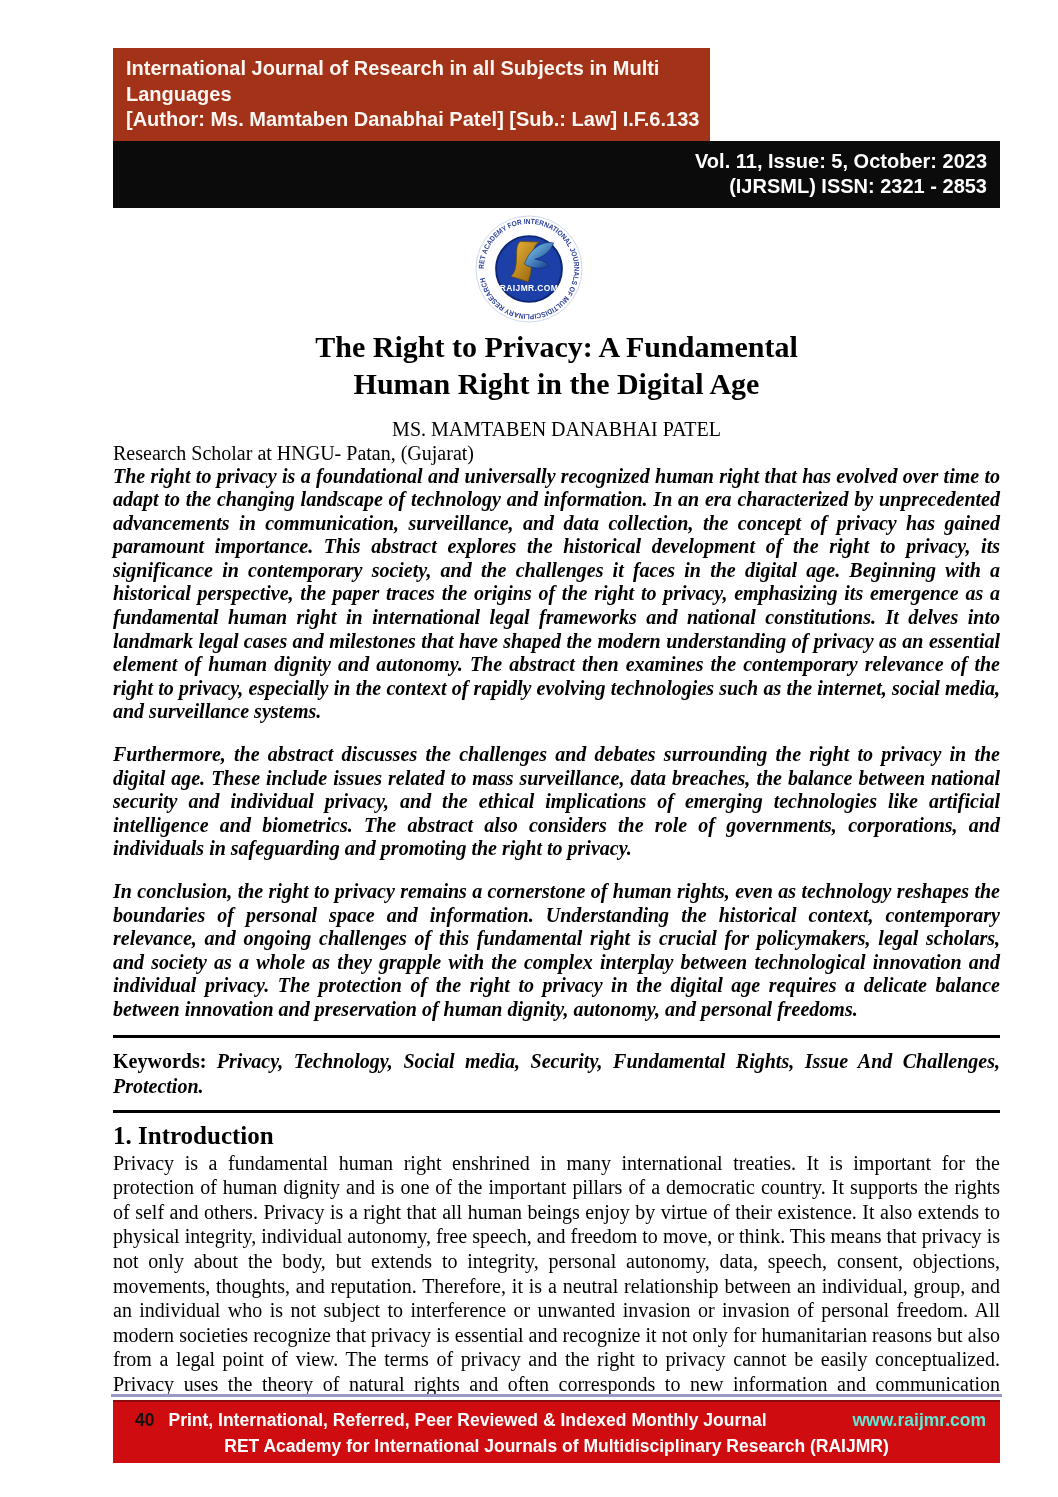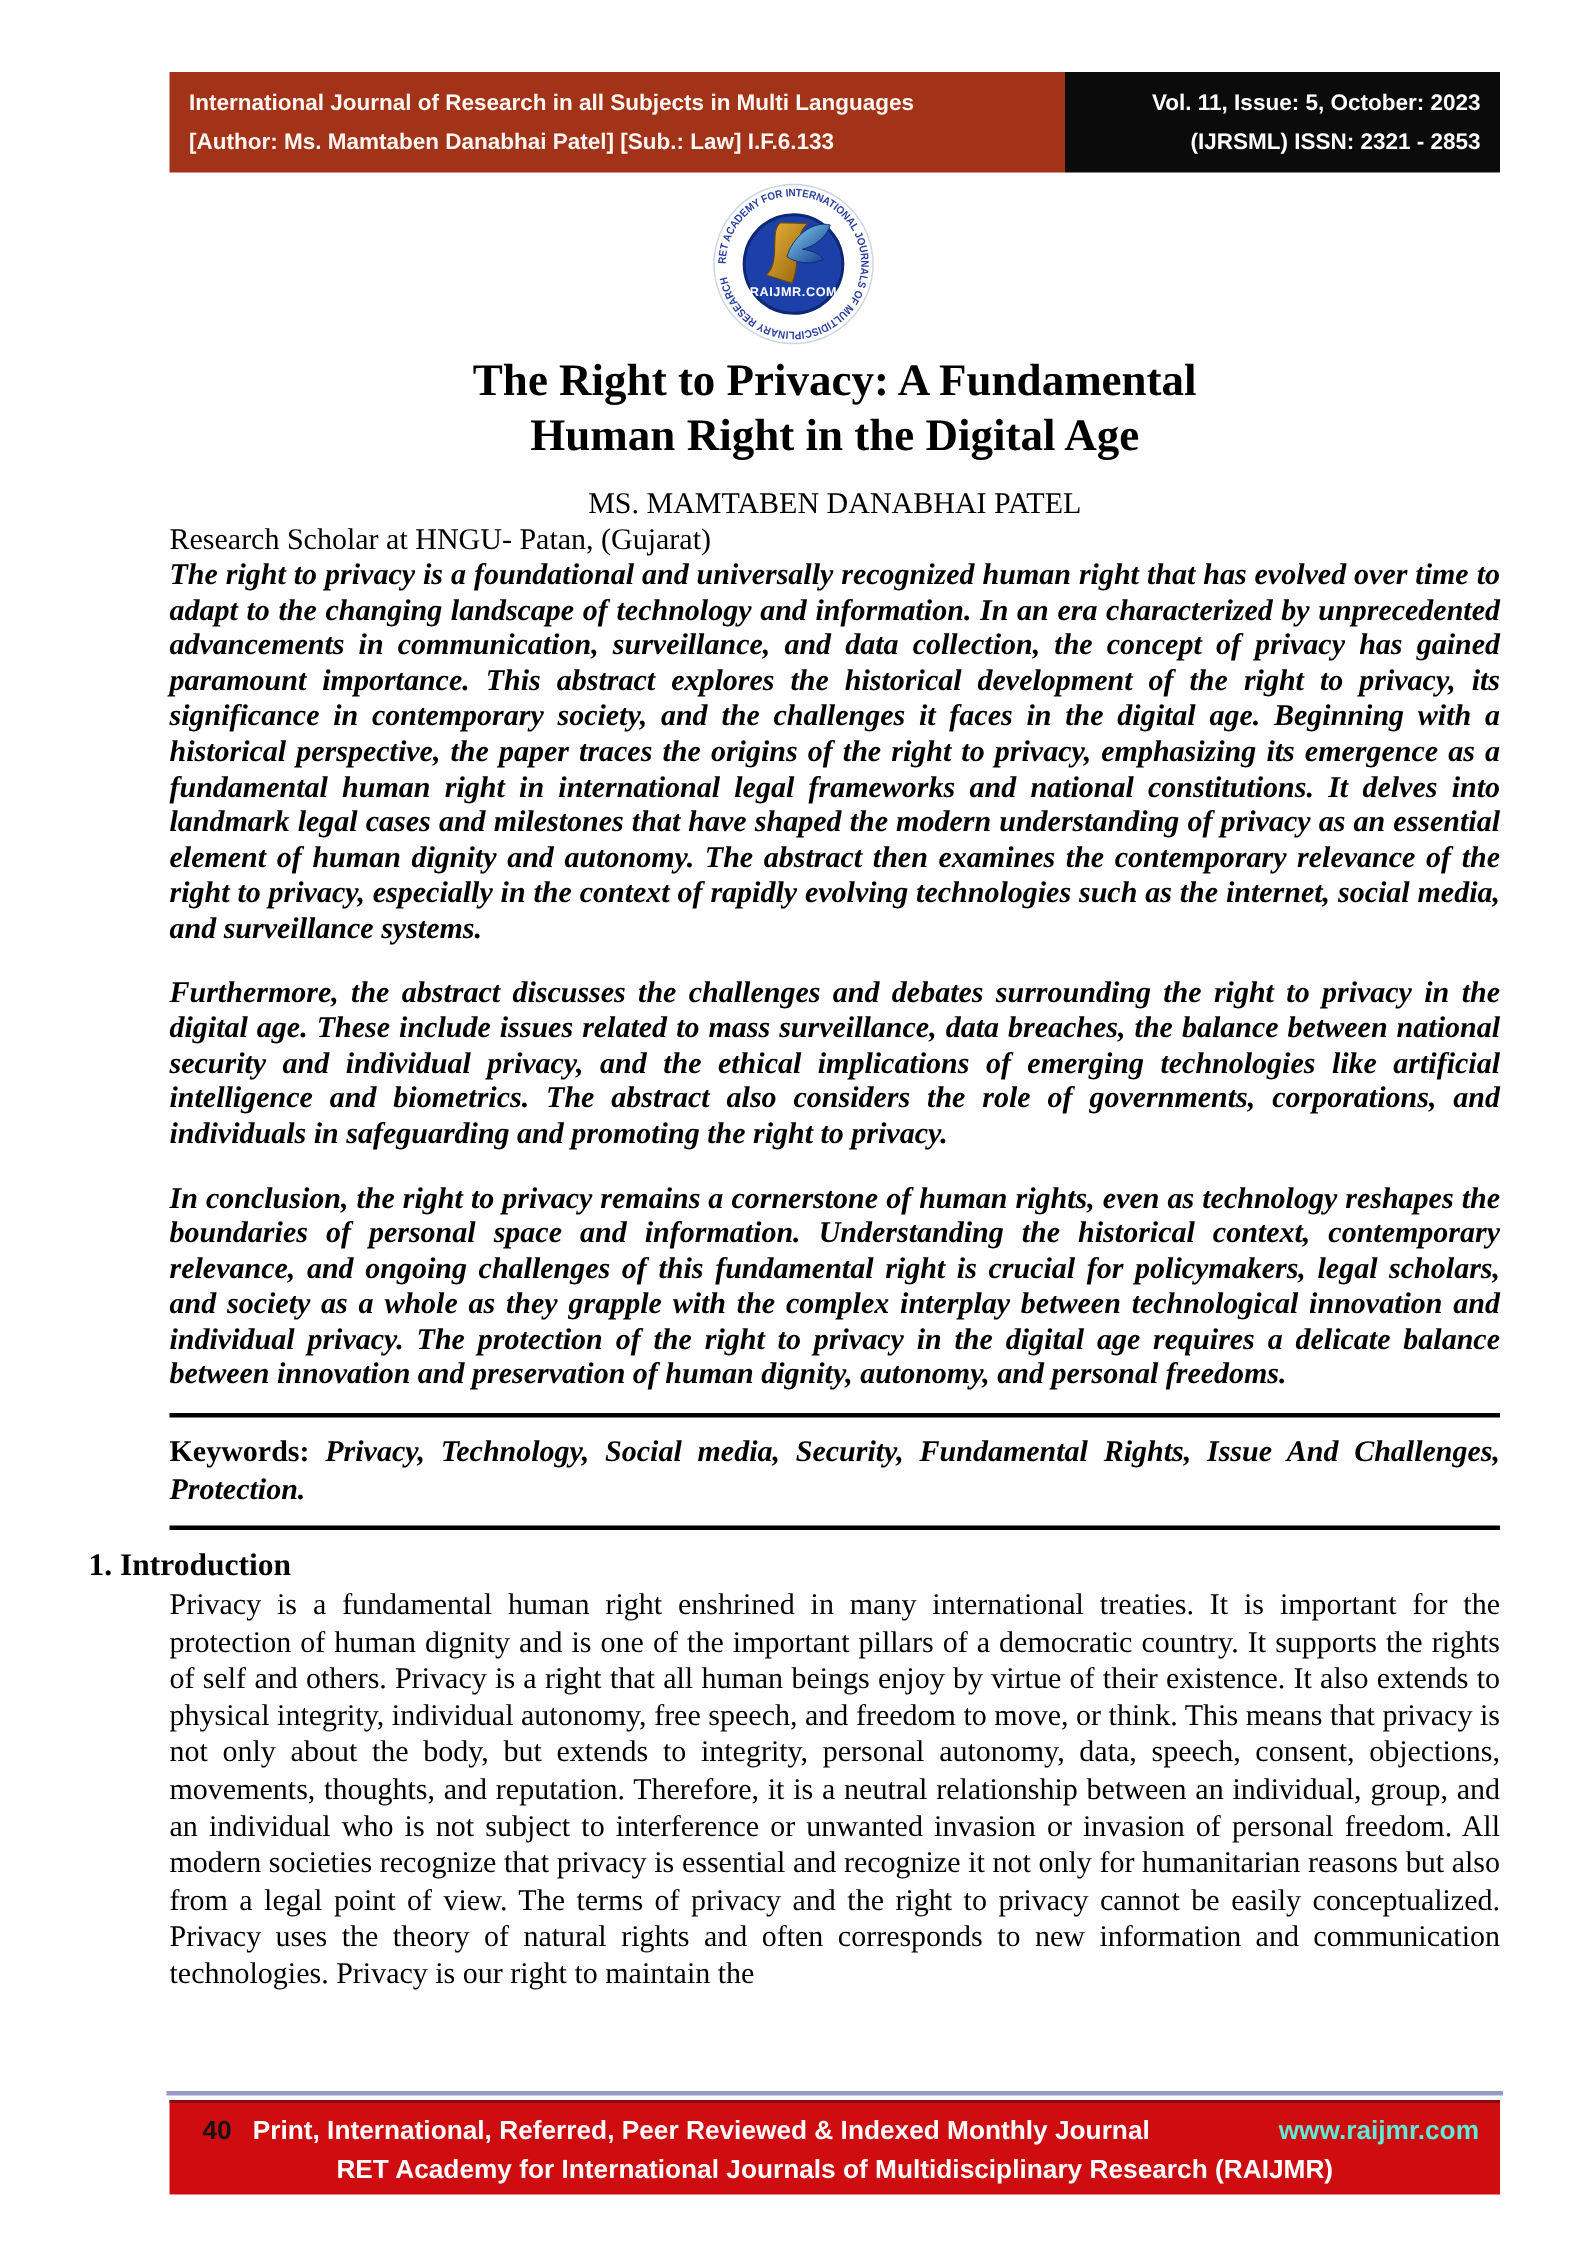--- a/index.html
+++ b/index.html
@@ -11,22 +11,23 @@
     overflow: hidden;
     font-family: "Liberation Serif", serif;
     color: #000;
   }
   
   .masthead {
     margin: 48px 58px 0 113px;
     display: flex;
     font-family: "Liberation Sans", sans-serif;
     font-weight: bold;
-    font-size: 15px;
+    font-size: 20px;
     line-height: 25.5px;
+    flex-direction: column;
   }
   .mast-left {
     width: 597px;
     box-sizing: border-box;
     background: var(--header-red, #A23218);
     color: #fdf6f2;
     padding: 8px 6px 8px 13px;
   }
   .mast-right {
     flex: 1;
@@ -64,21 +65,21 @@
   .rule.below-keywords { margin-top: 11px; }
   .keywords {
     margin: 11px 58px 0 113px;
     font-size: 20px;
     line-height: 25px;
     text-align: justify;
   }
   .keywords .kw-label { font-weight: bold; font-style: normal; }
   .keywords .kw-text  { font-weight: bold; font-style: italic; }
   
-  .intro-heading { margin: 10px 58px 0 59px; font-weight: bold; font-size: 21px; line-height: 26px; }
+  .intro-heading { margin: 10px 58px 0 113px; font-weight: bold; font-size: 25px; line-height: 26px; }
   .intro-body {
     margin: 2px 58px 0 113px;
     font-size: 20px;
     line-height: 24.6px;
     text-align: justify;
   }
   
   .footer-accent {
     position: absolute;
     left: 111px;

